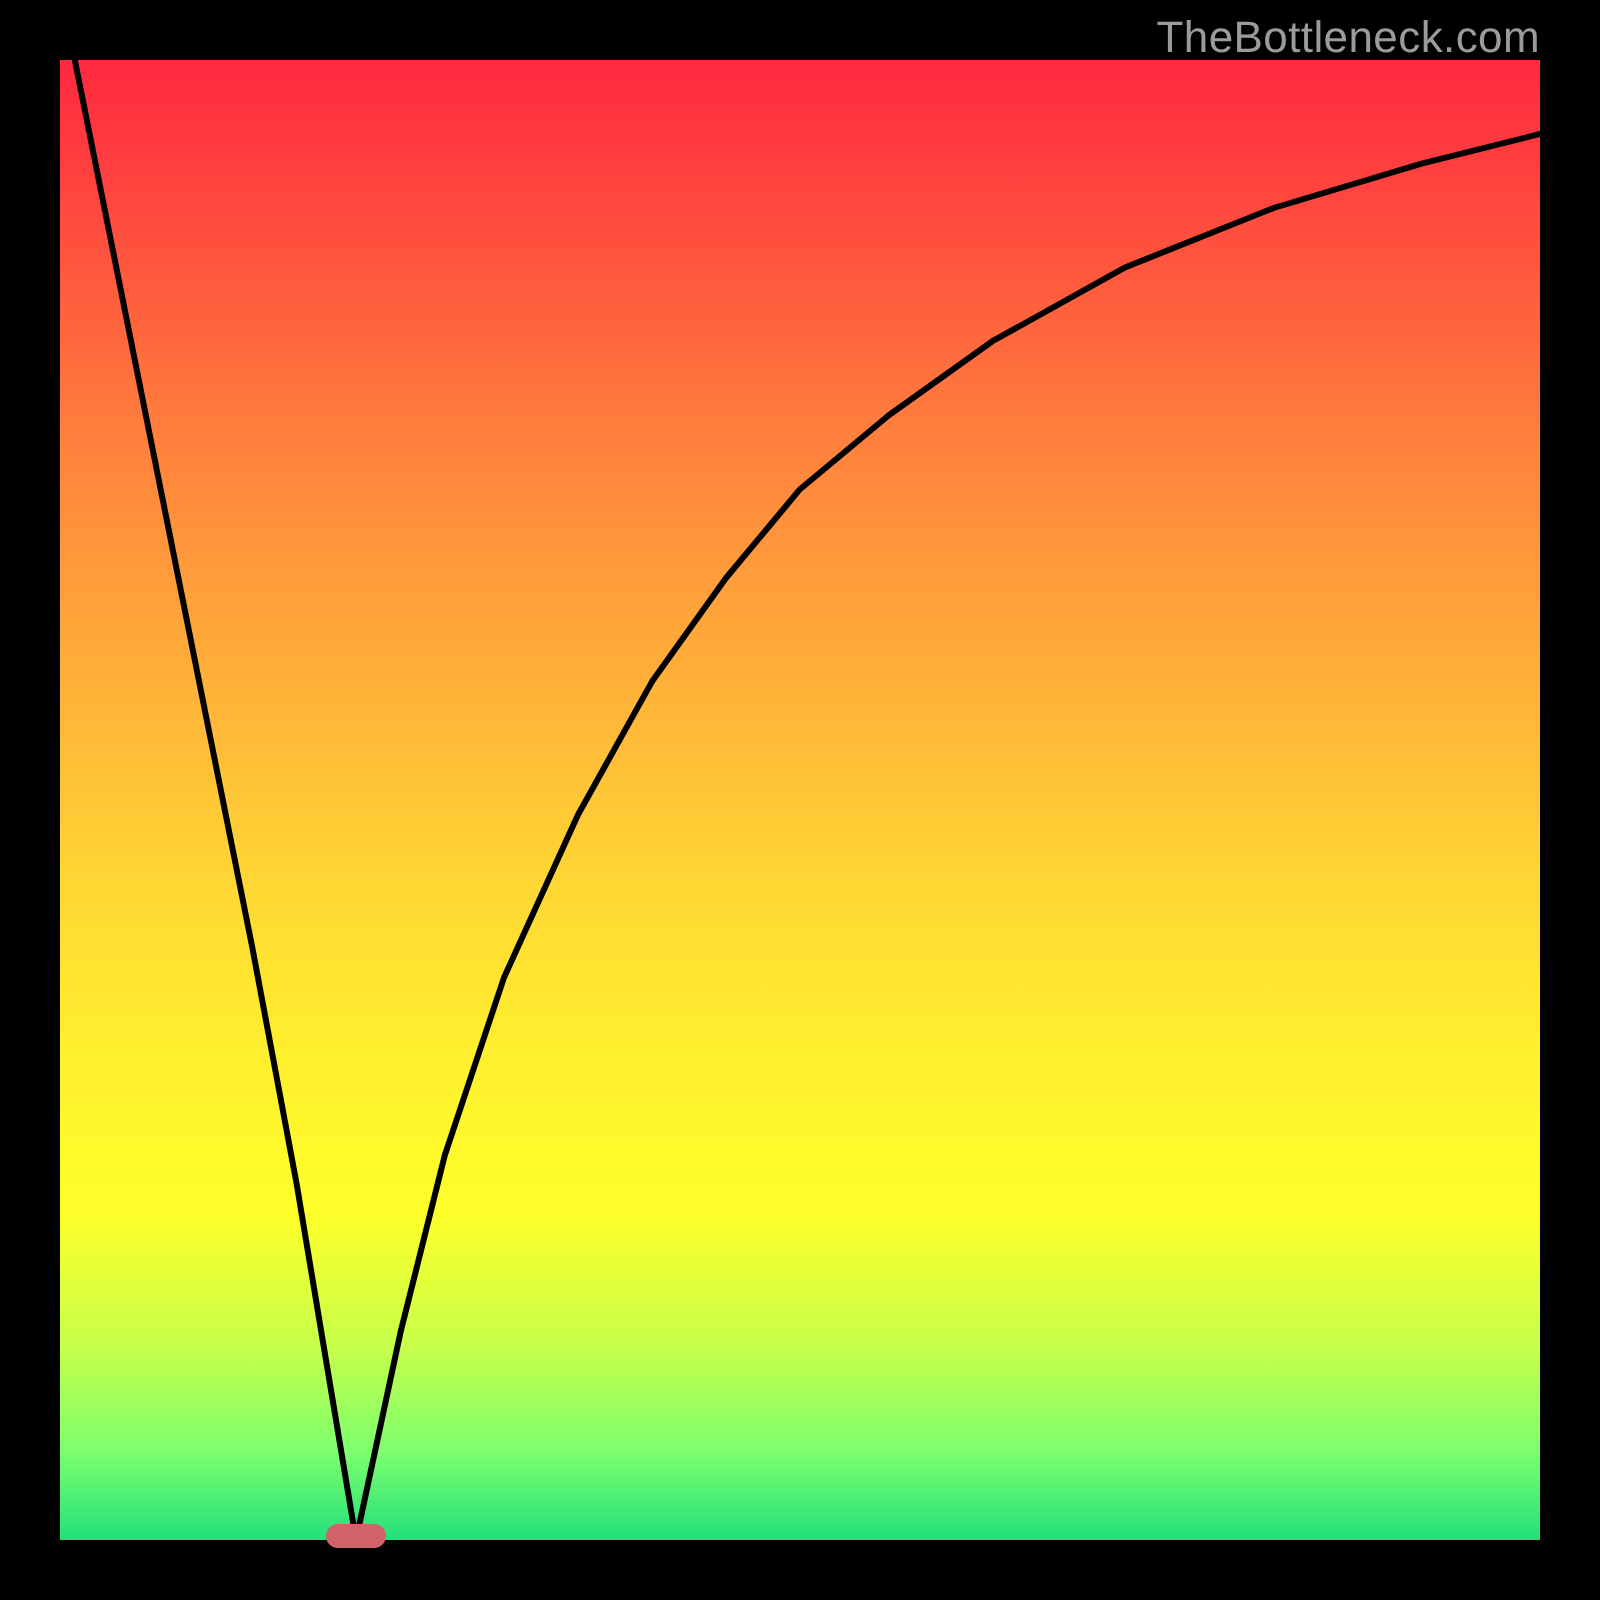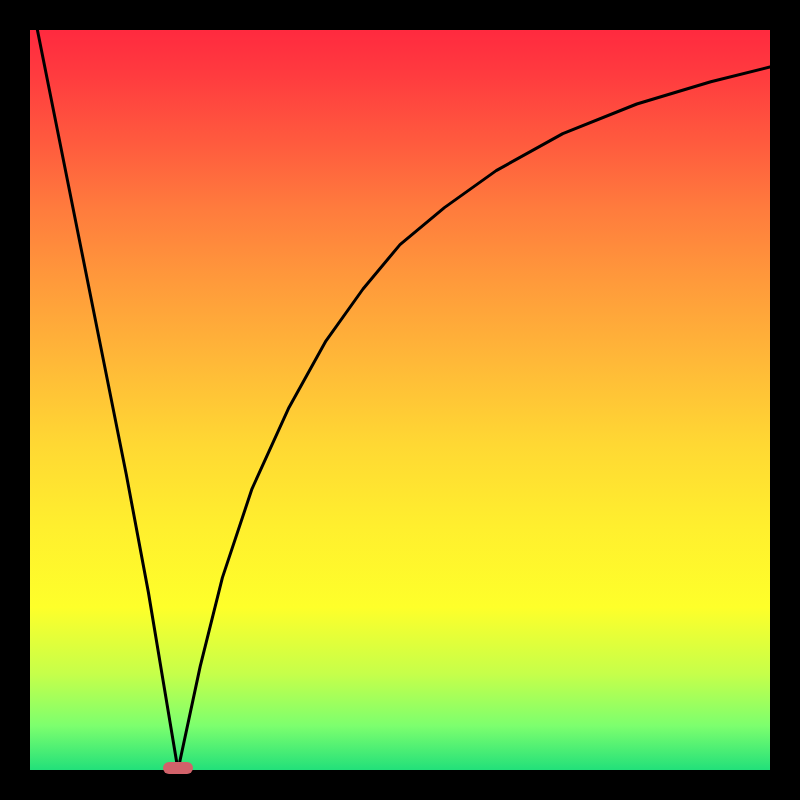--- a/index.html
+++ b/index.html
@@ -69,20 +69,21 @@
     height: 12px;
     border-radius: 6px;
     background: #d2626a;
   }
 </style>
 </head>
 <body>
 
 <div class="canvas">
 
+  <div class="watermark">TheBottleneck.com</div>
 
   <div class="outer-frame">
     <div class="plot-area"></div>
 
     <svg class="curve-svg" viewBox="0 0 740 740" preserveAspectRatio="none">
       <g>
         <path d="M7.4 0.0 L29.6 111.0 L51.8 222.0 L74.0 333.0 L96.2 444.0 L118.4 562.4 L133.2 651.2 L148.0 740.0" fill="none" stroke="#000000" stroke-width="3" stroke-linecap="round" stroke-linejoin="round"></path>
         <path d="M148.0 740.0 L170.2 636.4 L192.4 547.6 L222.0 458.8 L259.0 377.4 L296.0 310.8 L333.0 259.0 L370.0 214.6 L414.4 177.6 L466.2 140.6 L532.8 103.6 L606.8 74.0 L680.8 51.8 L740.0 37.0" fill="none" stroke="#000000" stroke-width="3" stroke-linecap="round" stroke-linejoin="round"></path>
       </g>
     </svg>

